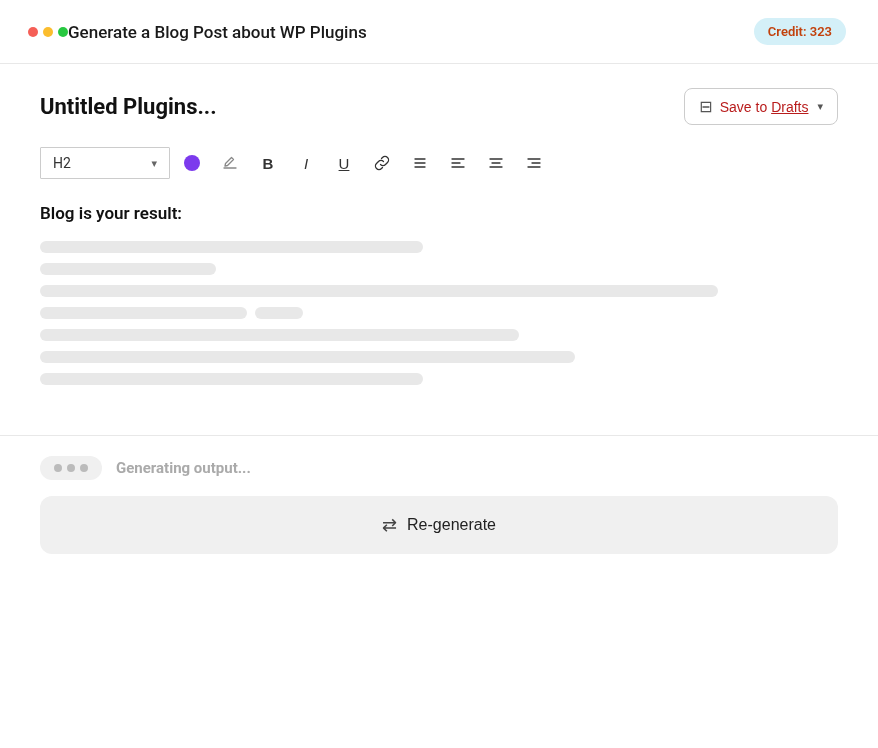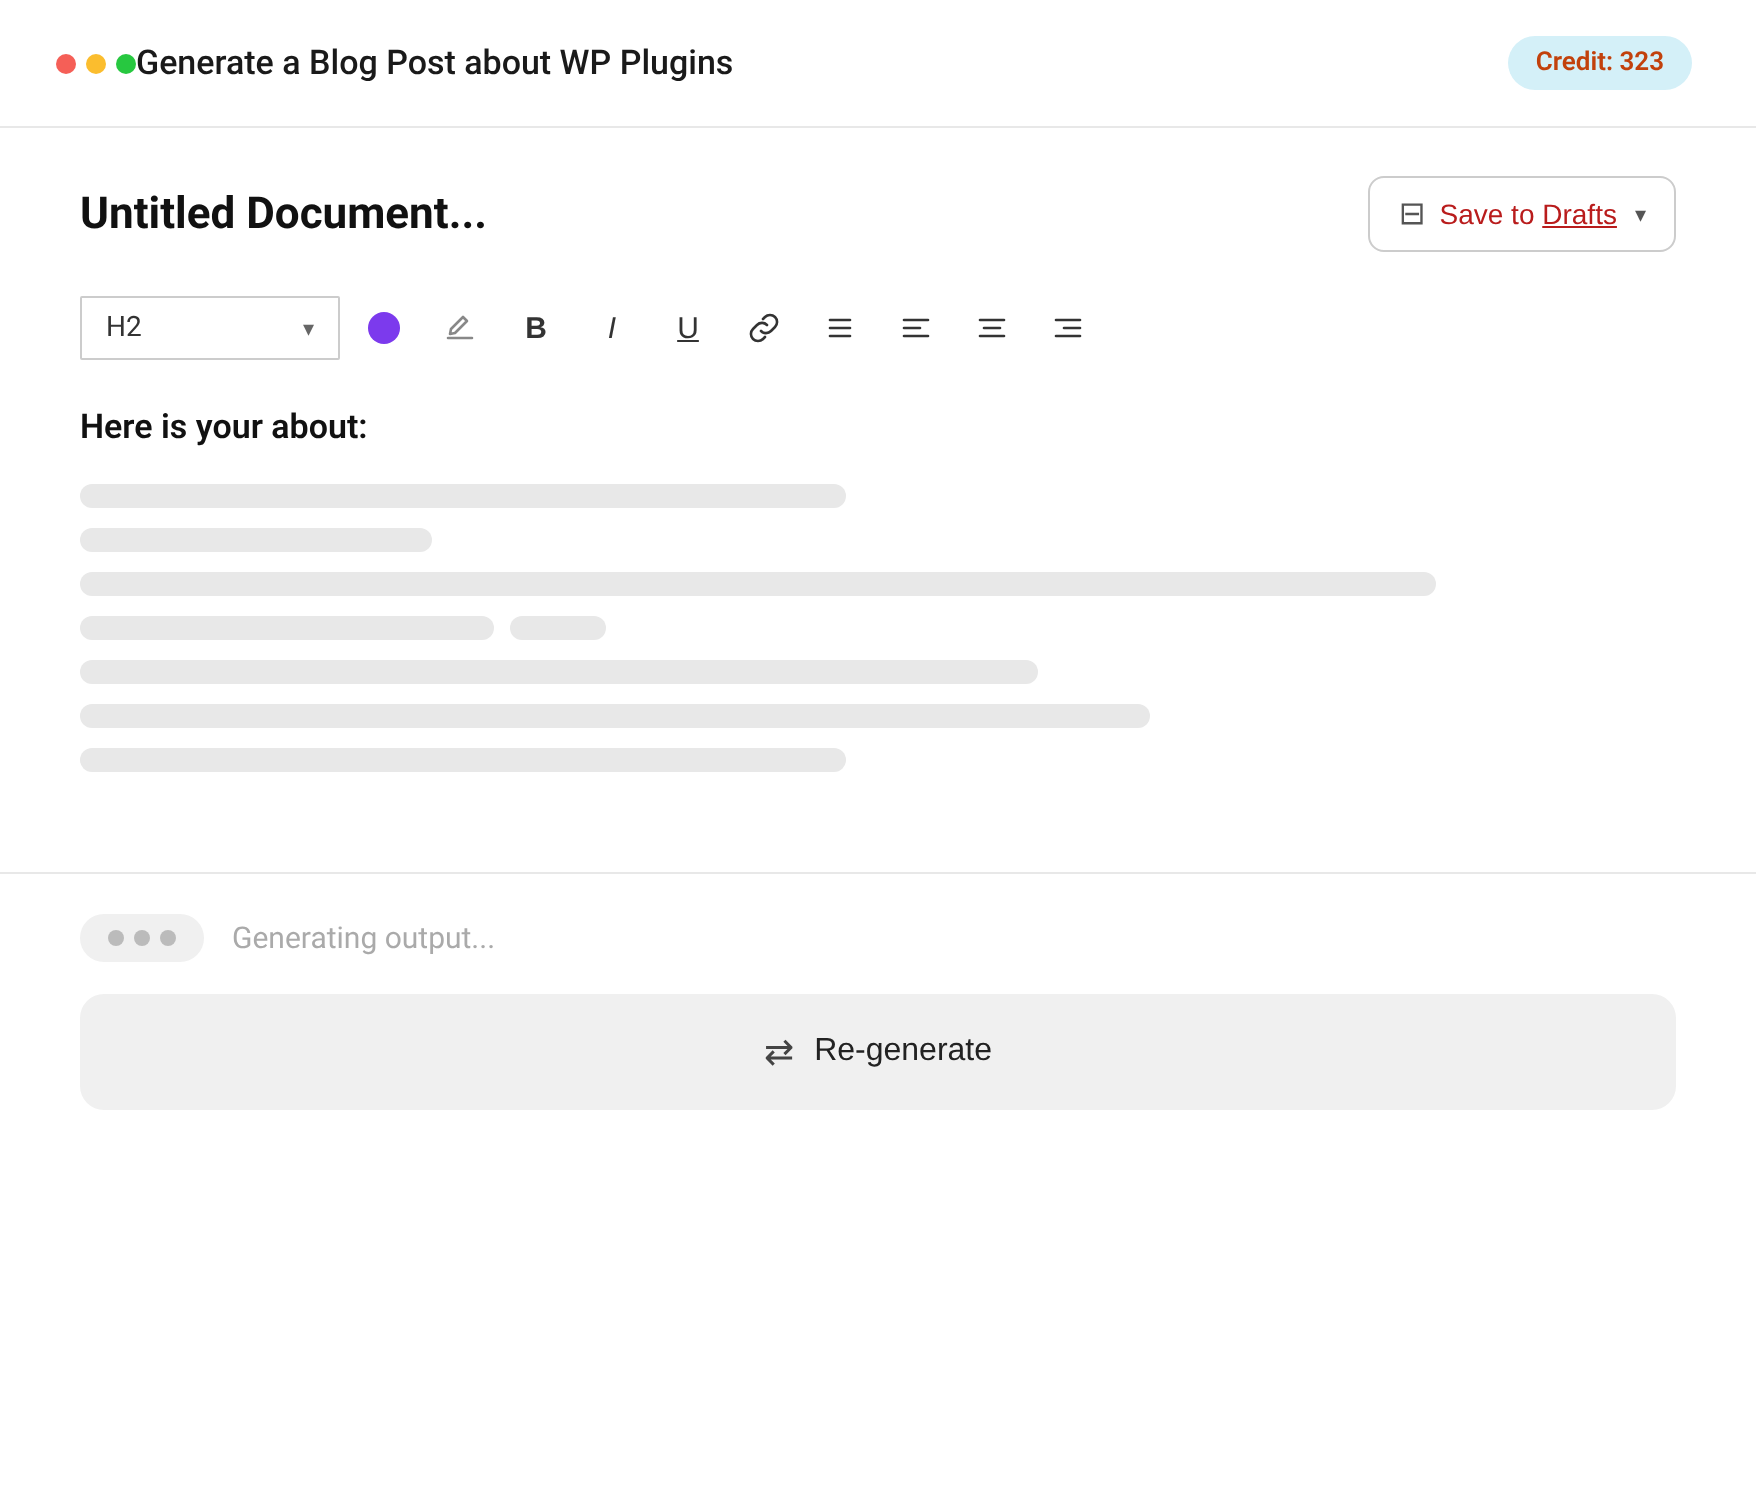--- a/index.html
+++ b/index.html
@@ -193,21 +193,21 @@
     }
     .gen-dot {
       width: 8px;
       height: 8px;
       border-radius: 50%;
       background: #bbb;
     }
     .generating-text {
       font-size: 15px;
       color: #aaa;
-      font-weight: 400;
+      font-weight: 700;
     }
     .regenerate-btn {
       width: 100%;
       display: flex;
       align-items: center;
       justify-content: center;
       gap: 10px;
       background: #f0f0f0;
       border: none;
       border-radius: 12px;
@@ -232,21 +232,21 @@
       <span class="dot dot-yellow"></span>
       <span class="dot dot-green"></span>
     </div>
     <span class="header-title">Generate a Blog Post about WP Plugins</span>
   </div>
   <div class="credit-badge">Credit: 323</div>
 </div>
 
 <div class="document-container">
   <div class="document-header">
-    <span class="document-title">Untitled Document...</span>
+    <span class="document-title">Untitled Plugins...</span>
     <button class="save-drafts-btn">
       <span class="file-icon">⊟</span>
       <span class="save-drafts-label">Save to <u>Drafts</u></span>
       <span class="save-drafts-arrow">▾</span>
     </button>
   </div>
 
   <div class="toolbar">
     <div class="heading-select">
       <span>H2</span>
@@ -299,21 +299,21 @@
     <button class="toolbar-btn">
       <svg width="16" height="16" viewBox="0 0 16 16" fill="none">
         <line x1="2" y1="4" x2="14" y2="4" stroke="#333" stroke-width="1.3" stroke-linecap="round"></line>
         <line x1="6" y1="8" x2="14" y2="8" stroke="#333" stroke-width="1.3" stroke-linecap="round"></line>
         <line x1="2" y1="12" x2="14" y2="12" stroke="#333" stroke-width="1.3" stroke-linecap="round"></line>
       </svg>
     </button>
   </div>
 
   <div class="content-area" style="padding-left:0; padding-right:0;">
-    <div class="result-heading">Here is your about:</div>
+    <div class="result-heading">Blog is your result:</div>
     <div class="skeleton-lines">
       <div class="skeleton-line" style="width:48%"></div>
       <div class="skeleton-line" style="width:22%"></div>
       <div class="skeleton-line" style="width:85%"></div>
       <div class="skeleton-row">
         <div class="skeleton-line" style="width:26%; flex-shrink:0;"></div>
         <div class="skeleton-line" style="width:6%; flex-shrink:0;"></div>
       </div>
       <div class="skeleton-line" style="width:60%"></div>
       <div class="skeleton-line" style="width:67%"></div>

